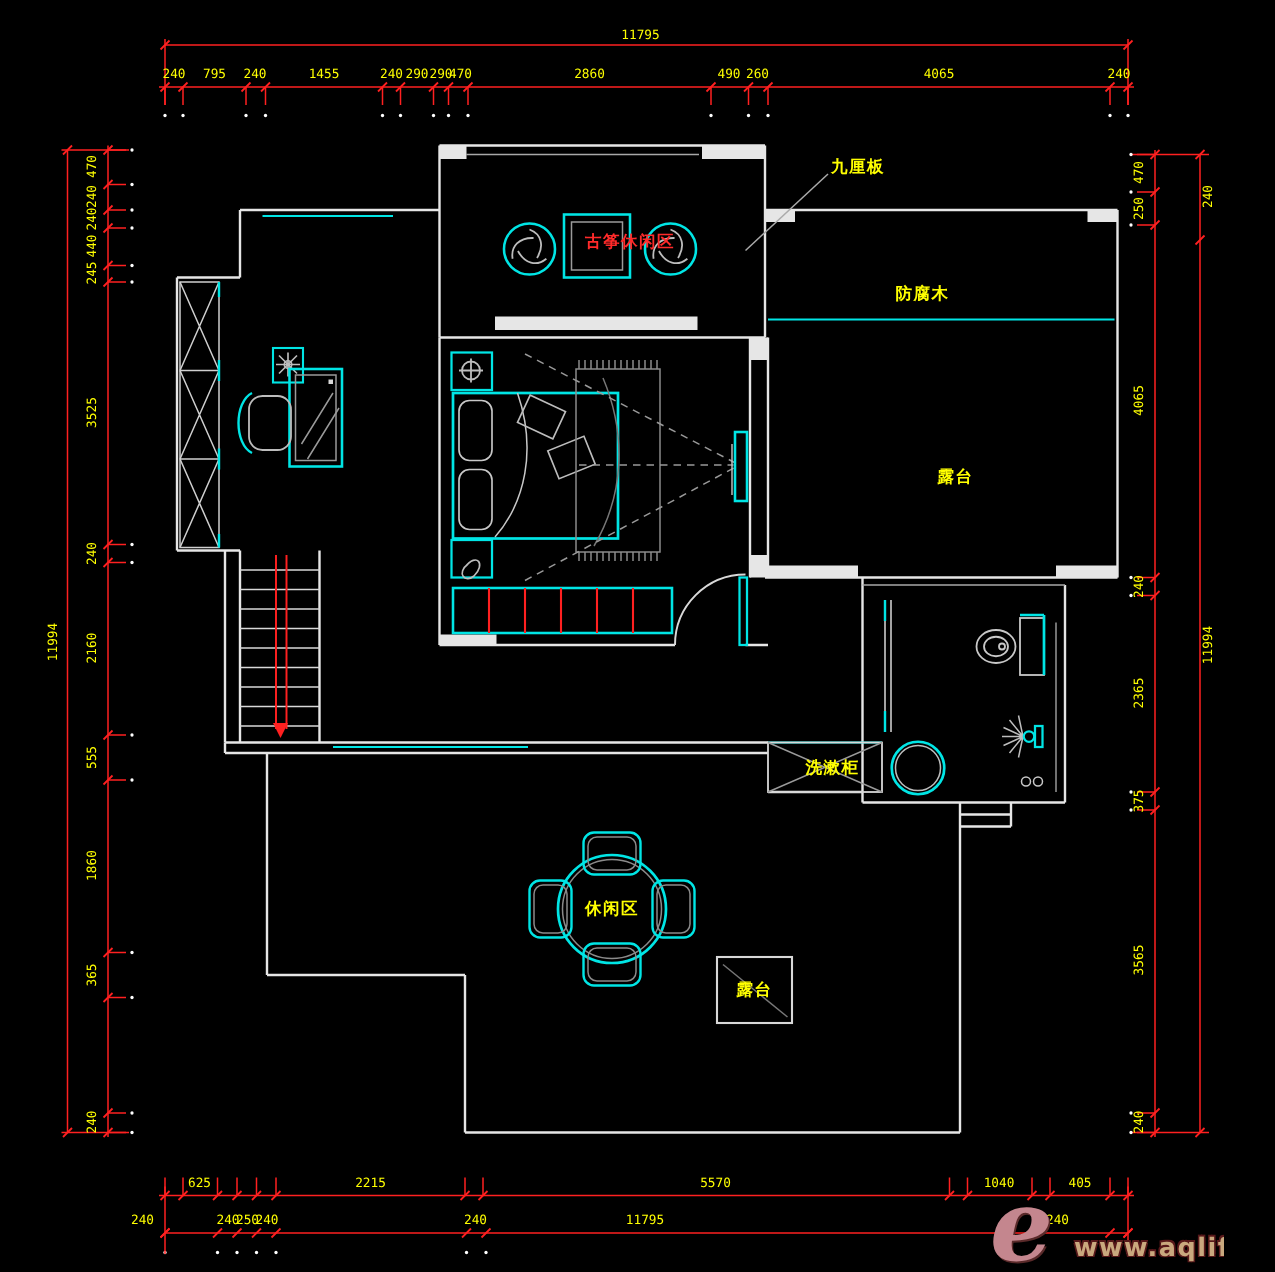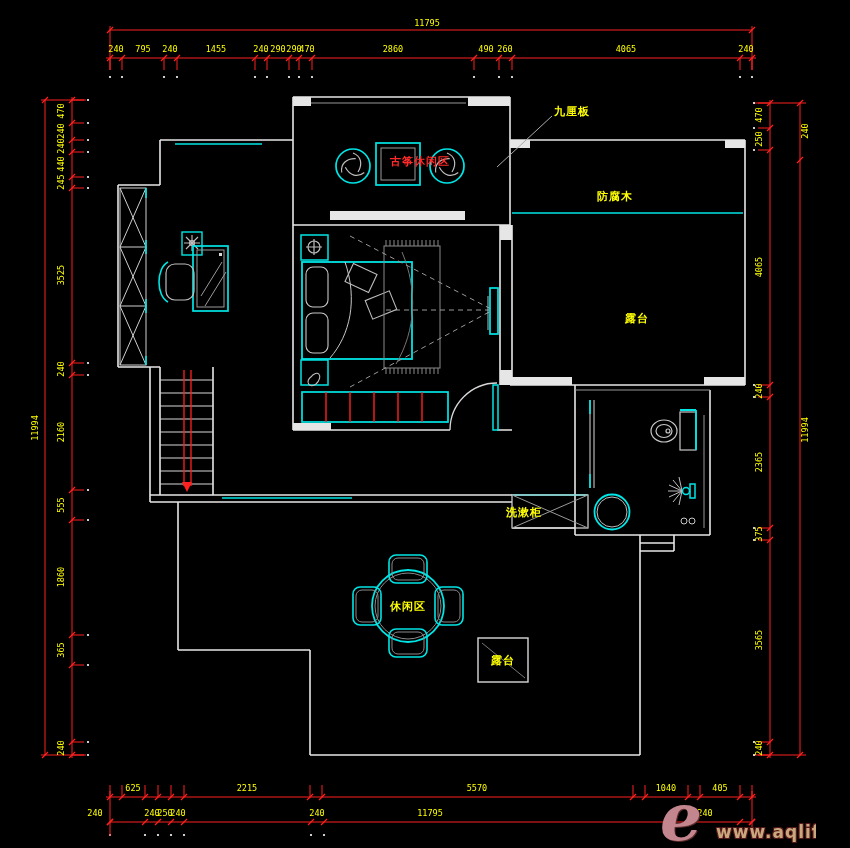--- a/index.html
+++ b/index.html
@@ -435,21 +435,21 @@
         <line x1="110" y1="791" x2="110" y2="836" stroke="#ff2020" stroke-width="1"></line>
         <line x1="752" y1="791" x2="752" y2="836" stroke="#ff2020" stroke-width="1"></line>
       </g>
   </svg>
 
   <div id="labels">
       <div class="room-label" style="left: 420px; top: 161px; color: rgb(255, 42, 42);">古筝休闲区</div>
       <div class="room-label" style="left: 572px; top: 111px; color: rgb(255, 255, 0);">九厘板</div>
       <div class="room-label" style="left: 615px; top: 196px; color: rgb(255, 255, 0);">防腐木</div>
       <div class="room-label" style="left: 637px; top: 318px; color: rgb(255, 255, 0);">露台</div>
-      <div class="room-label" style="left: 524px; top: 512px; color: rgb(255, 255, 0);">洗漱柜</div>
+      <div class="room-label" style="left: 555px; top: 512px; color: rgb(255, 255, 0);">洗漱柜</div>
       <div class="room-label" style="left: 408px; top: 606px; color: rgb(255, 255, 0); font-family: Liberation Serif, serif;">休闲区</div>
       <div class="room-label" style="left: 503px; top: 660px; color: rgb(255, 255, 0);">露台</div>
     </div>
 
   <div class="watermark">
     <span class="wm-e">e</span>
     <span class="wm-line2">www.aqlife.com</span>
   </div>
 </div>
 

